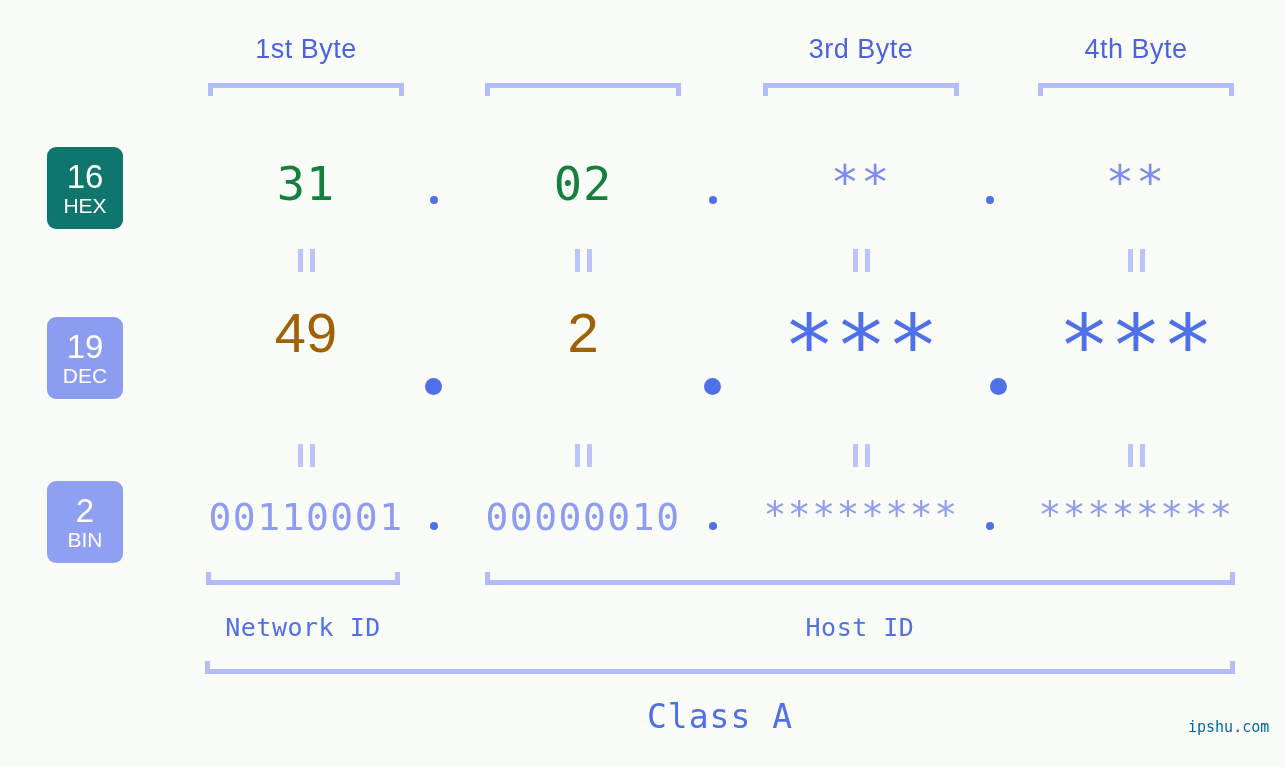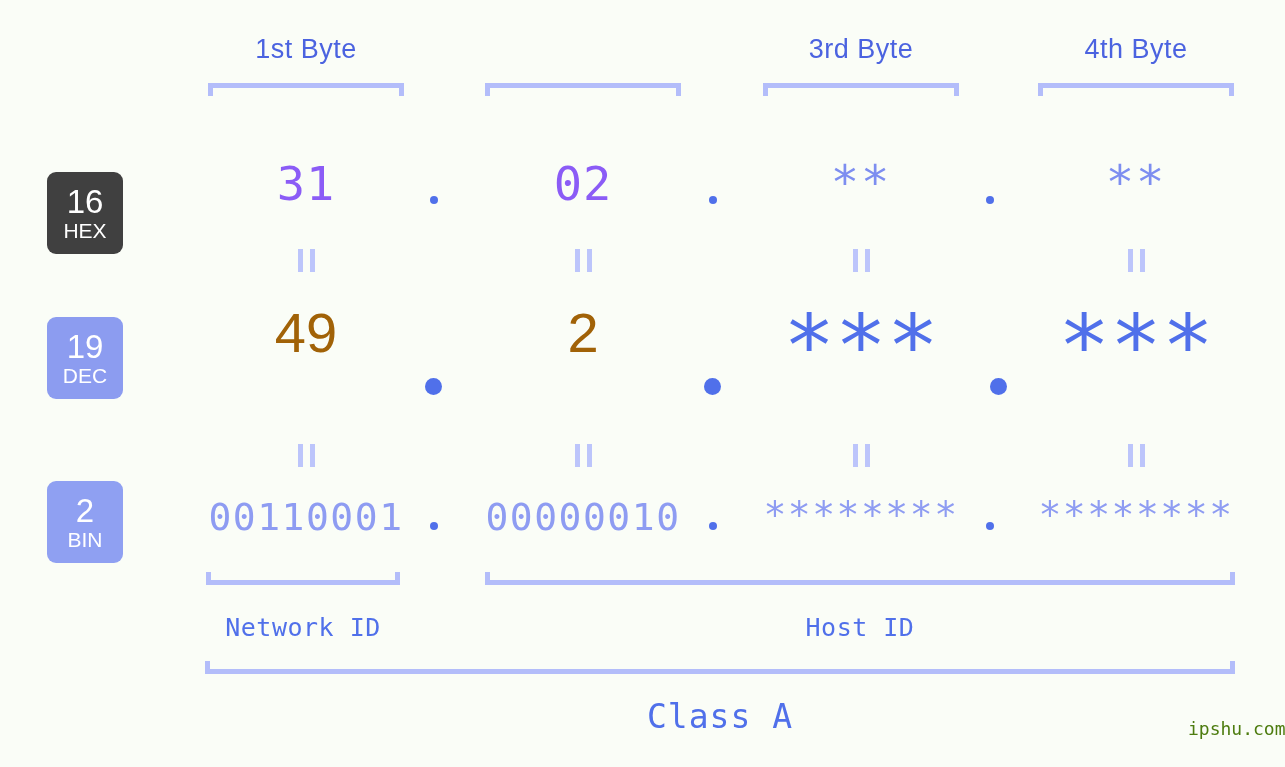--- a/index.html
+++ b/index.html
@@ -77,21 +77,21 @@
 
   
   .val-cell {
     text-align: center;
     white-space: nowrap;
     line-height: 1;
   }
   .hex-val {
     font-family: "DejaVu Sans Mono", "Liberation Mono", monospace;
     font-size: 47px;
-    color: #8b5cf6;
+    color: #15803d;
     letter-spacing: 1px;
   }
   .hex-star {
     font-family: "DejaVu Sans Mono", "Liberation Mono", monospace;
     font-size: 47px;
     color: #7d8ef0;
     letter-spacing: 2px;
   }
   .dec-val {
     font-family: "Liberation Sans", sans-serif;
@@ -151,40 +151,40 @@
   .class-label {
     font-family: "DejaVu Sans Mono", "Liberation Mono", monospace;
     font-size: 33px;
     color: #5070ea;
     text-align: center;
     white-space: nowrap;
     letter-spacing: 1px;
   }
   .watermark {
     font-family: "DejaVu Sans Mono", "Liberation Mono", monospace;
-    font-size: 18px;
-    color: #4d7c0f;
+    font-size: 15px;
+    color: #0369a1;
     white-space: nowrap;
   }
 </style>
 </head>
 <body>
 
 <div id="stage">
 
   <div class="abs byte-header" style="left:208px; top:34px; width:196px;">1st Byte</div>
   <div class="abs byte-header" style="left:763px; top:34px; width:196px;">3rd Byte</div>
   <div class="abs byte-header" style="left:1038px; top:34px; width:196px;text-align:center;">4th Byte</div>
 
   <div class="abs bracket-top" style="left:208px; top:83px; width:196px;"></div>
   <div class="abs bracket-top" style="left:485px; top:83px; width:196px;"></div>
   <div class="abs bracket-top" style="left:763px; top:83px; width:196px;"></div>
   <div class="abs bracket-top" style="left:1038px; top:83px; width:196px;"></div>
 
-  <div class="abs base-badge" style="left:47px; top:172px; background:#404040;">
+  <div class="abs base-badge" style="left:47px; top:147px; background:#0f766e;">
     <span class="num">16</span>
     <span class="name">HEX</span>
   </div>
 
   <div class="abs val-cell hex-val" style="left:208px; top:160px; width:196px;">31</div>
   <div class="abs dot dot-sm" style="left:430px; top:196px;"></div>
 
   <div class="abs val-cell hex-val" style="left:485px; top:160px; width:196px;">02</div>
   <div class="abs dot dot-sm" style="left:709px; top:196px;"></div>
 

